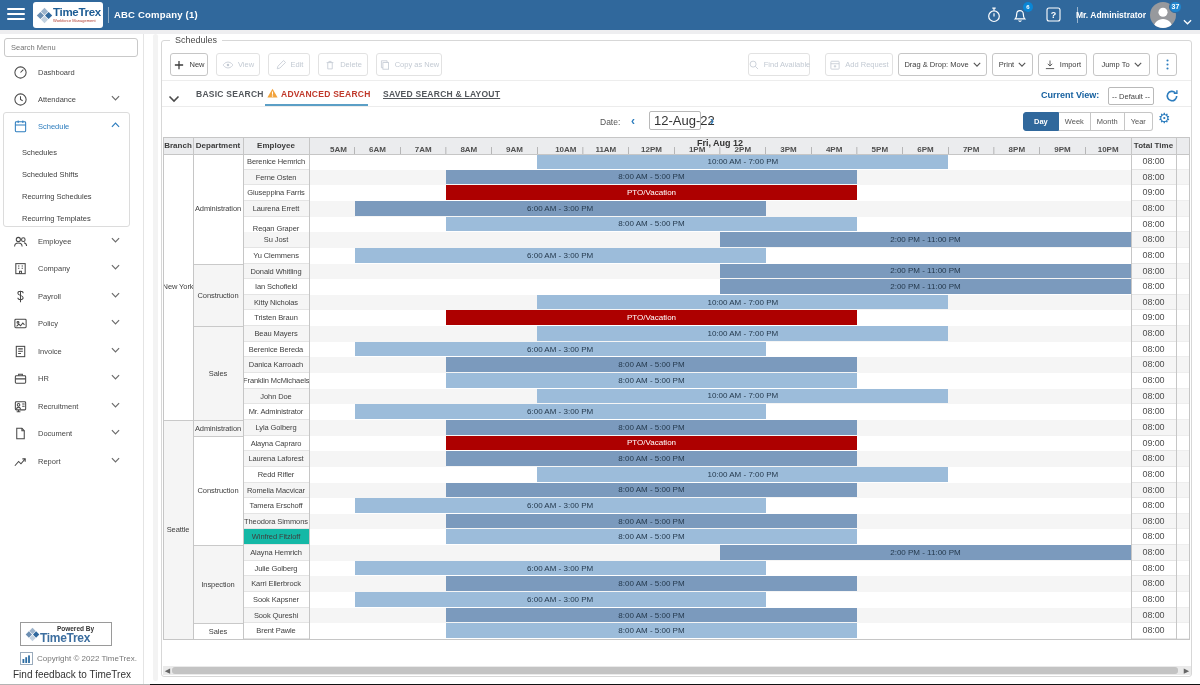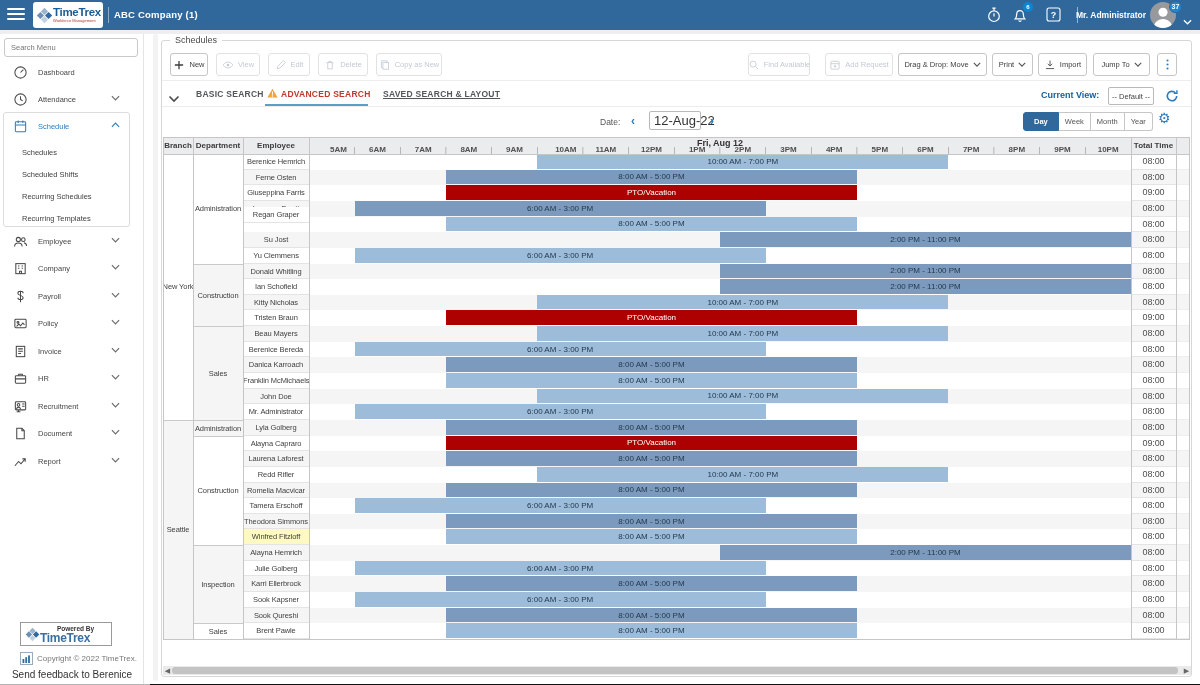--- a/index.html
+++ b/index.html
@@ -322,21 +322,21 @@
     </div>
     <div id="copyrow">
       <svg width="13" height="13" viewBox="0 0 13 13">
           <rect x="0.5" y="0.5" width="12" height="12" fill="#fff" stroke="#9aabbc"></rect>
           <rect x="2.5" y="7" width="1.8" height="4" fill="#2d6da3"></rect>
           <rect x="5.3" y="5.2" width="1.8" height="5.8" fill="#2d6da3"></rect>
           <rect x="8.1" y="3.4" width="1.8" height="7.6" fill="#2d6da3"></rect>
         </svg>
       <span id="copytext">Copyright © 2022 TimeTrex.</span>
     </div>
-    <div id="feedback">Send feedback to Berenice</div>
+    <div id="feedback">Find feedback to TimeTrex</div>
   </div>
   <div id="sidescroll"></div>
 
   <div id="panel"></div>
   <div id="legend">Schedules</div>
   <div id="toolbar">
       <div class="tbtn" style="left: 170px; width: 38px;">
         <span style="display:flex">
           <svg width="12" height="12" viewBox="0 0 16 16">
             <path d="M8 2.5v11M2.5 8h11" stroke="currentColor" stroke-width="1.7" fill="none"></path>
@@ -544,21 +544,21 @@
       <div class="gcell" style="left: 243px; top: 185.29px; width: 66px; height: 15.6452px; background: rgb(255, 255, 255); border-bottom: 1px solid rgb(228, 228, 228); line-height: 15.6452px; display: block;">Giuseppina Farris</div>
       <div class="abs" style="left: 309px; top: 185.29px; width: 822px; height: 15.6452px; background: rgb(255, 255, 255);"></div>
       <div class="gcell" style="left: 1131px; top: 185.29px; width: 45px; height: 15.6452px; background: rgb(255, 255, 255); border-bottom: 1px solid rgb(228, 228, 228); font-size: 9px; color: rgb(79, 79, 79); line-height: 15.6452px; display: block;">09:00</div>
       <div class="abs" style="left: 1176px; top: 185.29px; width: 13px; height: 15.6452px; background: rgb(255, 255, 255); border-bottom: 1px solid rgb(238, 238, 238);"></div>
       <div class="bar pto" style="left: 446px; top: 185.29px; width: 411px; height: 14.6452px; background: rgb(173, 0, 0);">PTO/Vacation</div>
       <div class="gcell" style="left: 243px; top: 200.935px; width: 66px; height: 15.6452px; background: rgb(245, 245, 245); border-bottom: 1px solid rgb(228, 228, 228); line-height: 15.6452px; display: block;">Laurena Errett</div>
       <div class="abs" style="left: 309px; top: 200.935px; width: 822px; height: 15.6452px; background: rgb(245, 245, 245);"></div>
       <div class="gcell" style="left: 1131px; top: 200.935px; width: 45px; height: 15.6452px; background: rgb(245, 245, 245); border-bottom: 1px solid rgb(228, 228, 228); font-size: 9px; color: rgb(79, 79, 79); line-height: 15.6452px; display: block;">08:00</div>
       <div class="abs" style="left: 1176px; top: 200.935px; width: 13px; height: 15.6452px; background: rgb(245, 245, 245); border-bottom: 1px solid rgb(238, 238, 238);"></div>
       <div class="bar" style="left: 354.667px; top: 200.935px; width: 411px; height: 14.6452px; background: rgb(123, 154, 189);">6:00 AM - 3:00 PM</div>
-      <div class="gcell" style="left: 243px; top: 207px; width: 66px; height: 15.6452px; background: rgb(255, 255, 255); border-bottom: 1px solid rgb(228, 228, 228); line-height: 15.6452px; display: block;">Regan Graper</div>
+      <div class="gcell" style="left: 243px; top: 221px; width: 66px; height: 15.6452px; background: rgb(255, 255, 255); border-bottom: 1px solid rgb(228, 228, 228); line-height: 15.6452px; display: block;">Regan Graper</div>
       <div class="abs" style="left: 309px; top: 216.581px; width: 822px; height: 15.6452px; background: rgb(255, 255, 255);"></div>
       <div class="gcell" style="left: 1131px; top: 216.581px; width: 45px; height: 15.6452px; background: rgb(255, 255, 255); border-bottom: 1px solid rgb(228, 228, 228); font-size: 9px; color: rgb(79, 79, 79); line-height: 15.6452px; display: block;">08:00</div>
       <div class="abs" style="left: 1176px; top: 216.581px; width: 13px; height: 15.6452px; background: rgb(255, 255, 255); border-bottom: 1px solid rgb(238, 238, 238);"></div>
       <div class="bar" style="left: 446px; top: 216.581px; width: 411px; height: 14.6452px; background: rgb(156, 188, 218);">8:00 AM - 5:00 PM</div>
       <div class="gcell" style="left: 243px; top: 232.226px; width: 66px; height: 15.6452px; background: rgb(245, 245, 245); border-bottom: 1px solid rgb(228, 228, 228); line-height: 15.6452px; display: block;">Su Jost</div>
       <div class="abs" style="left: 309px; top: 232.226px; width: 822px; height: 15.6452px; background: rgb(245, 245, 245);"></div>
       <div class="gcell" style="left: 1131px; top: 232.226px; width: 45px; height: 15.6452px; background: rgb(245, 245, 245); border-bottom: 1px solid rgb(228, 228, 228); font-size: 9px; color: rgb(79, 79, 79); line-height: 15.6452px; display: block;">08:00</div>
       <div class="abs" style="left: 1176px; top: 232.226px; width: 13px; height: 15.6452px; background: rgb(245, 245, 245); border-bottom: 1px solid rgb(238, 238, 238);"></div>
       <div class="bar" style="left: 720px; top: 232.226px; width: 411px; height: 14.6452px; background: rgb(123, 154, 189);">2:00 PM - 11:00 PM</div>
       <div class="gcell" style="left: 243px; top: 247.871px; width: 66px; height: 15.6452px; background: rgb(255, 255, 255); border-bottom: 1px solid rgb(228, 228, 228); line-height: 15.6452px; display: block;">Yu Clemmens</div>
@@ -644,21 +644,21 @@
       <div class="gcell" style="left: 243px; top: 498.194px; width: 66px; height: 15.6452px; background: rgb(255, 255, 255); border-bottom: 1px solid rgb(228, 228, 228); line-height: 15.6452px; display: block;">Tamera Erschoff</div>
       <div class="abs" style="left: 309px; top: 498.194px; width: 822px; height: 15.6452px; background: rgb(255, 255, 255);"></div>
       <div class="gcell" style="left: 1131px; top: 498.194px; width: 45px; height: 15.6452px; background: rgb(255, 255, 255); border-bottom: 1px solid rgb(228, 228, 228); font-size: 9px; color: rgb(79, 79, 79); line-height: 15.6452px; display: block;">08:00</div>
       <div class="abs" style="left: 1176px; top: 498.194px; width: 13px; height: 15.6452px; background: rgb(255, 255, 255); border-bottom: 1px solid rgb(238, 238, 238);"></div>
       <div class="bar" style="left: 354.667px; top: 498.194px; width: 411px; height: 14.6452px; background: rgb(156, 188, 218);">6:00 AM - 3:00 PM</div>
       <div class="gcell" style="left: 243px; top: 513.839px; width: 66px; height: 15.6452px; background: rgb(245, 245, 245); border-bottom: 1px solid rgb(228, 228, 228); line-height: 15.6452px; display: block;">Theodora Simmons</div>
       <div class="abs" style="left: 309px; top: 513.839px; width: 822px; height: 15.6452px; background: rgb(245, 245, 245);"></div>
       <div class="gcell" style="left: 1131px; top: 513.839px; width: 45px; height: 15.6452px; background: rgb(245, 245, 245); border-bottom: 1px solid rgb(228, 228, 228); font-size: 9px; color: rgb(79, 79, 79); line-height: 15.6452px; display: block;">08:00</div>
       <div class="abs" style="left: 1176px; top: 513.839px; width: 13px; height: 15.6452px; background: rgb(245, 245, 245); border-bottom: 1px solid rgb(238, 238, 238);"></div>
       <div class="bar" style="left: 446px; top: 513.839px; width: 411px; height: 14.6452px; background: rgb(123, 154, 189);">8:00 AM - 5:00 PM</div>
-      <div class="gcell" style="left: 243px; top: 529.484px; width: 66px; height: 15.6452px; background: #fef9c3; border-bottom: 1px solid rgb(228, 228, 228); line-height: 15.6452px; display: block;">Winfred Fitzloff</div>
+      <div class="gcell" style="left: 243px; top: 529.484px; width: 66px; height: 15.6452px; background: #14b8a6; border-bottom: 1px solid rgb(228, 228, 228); line-height: 15.6452px; display: block;">Winfred Fitzloff</div>
       <div class="abs" style="left: 309px; top: 529.484px; width: 822px; height: 15.6452px; background: rgb(255, 255, 255);"></div>
       <div class="gcell" style="left: 1131px; top: 529.484px; width: 45px; height: 15.6452px; background: rgb(255, 255, 255); border-bottom: 1px solid rgb(228, 228, 228); font-size: 9px; color: rgb(79, 79, 79); line-height: 15.6452px; display: block;">08:00</div>
       <div class="abs" style="left: 1176px; top: 529.484px; width: 13px; height: 15.6452px; background: rgb(255, 255, 255); border-bottom: 1px solid rgb(238, 238, 238);"></div>
       <div class="bar" style="left: 446px; top: 529.484px; width: 411px; height: 14.6452px; background: rgb(156, 188, 218);">8:00 AM - 5:00 PM</div>
       <div class="gcell" style="left: 243px; top: 545.129px; width: 66px; height: 15.6452px; background: rgb(245, 245, 245); border-bottom: 1px solid rgb(228, 228, 228); line-height: 15.6452px; display: block;">Alayna Hemrich</div>
       <div class="abs" style="left: 309px; top: 545.129px; width: 822px; height: 15.6452px; background: rgb(245, 245, 245);"></div>
       <div class="gcell" style="left: 1131px; top: 545.129px; width: 45px; height: 15.6452px; background: rgb(245, 245, 245); border-bottom: 1px solid rgb(228, 228, 228); font-size: 9px; color: rgb(79, 79, 79); line-height: 15.6452px; display: block;">08:00</div>
       <div class="abs" style="left: 1176px; top: 545.129px; width: 13px; height: 15.6452px; background: rgb(245, 245, 245); border-bottom: 1px solid rgb(238, 238, 238);"></div>
       <div class="bar" style="left: 720px; top: 545.129px; width: 411px; height: 14.6452px; background: rgb(123, 154, 189);">2:00 PM - 11:00 PM</div>
       <div class="gcell" style="left: 243px; top: 560.774px; width: 66px; height: 15.6452px; background: rgb(255, 255, 255); border-bottom: 1px solid rgb(228, 228, 228); line-height: 15.6452px; display: block;">Julie Golberg</div>

